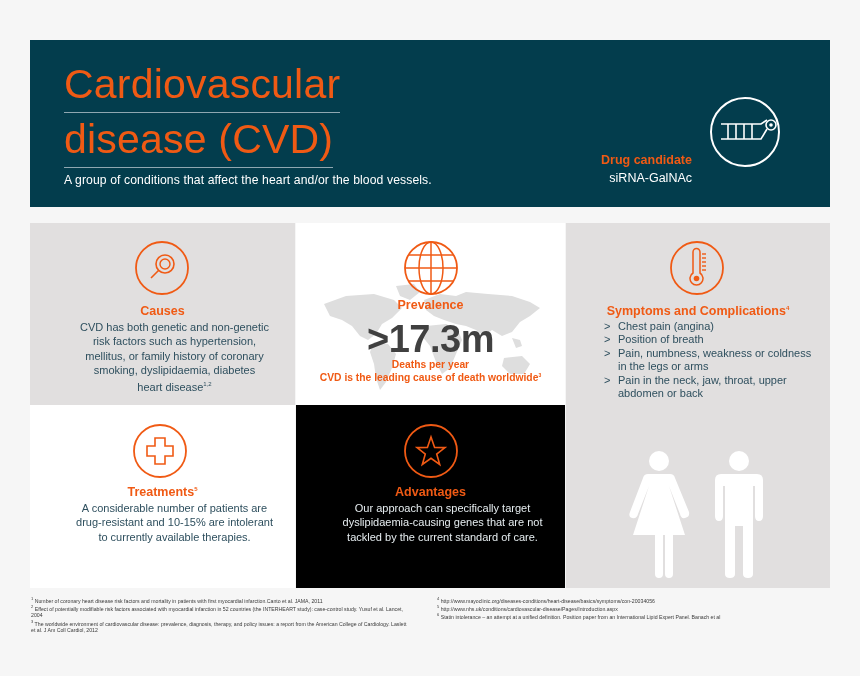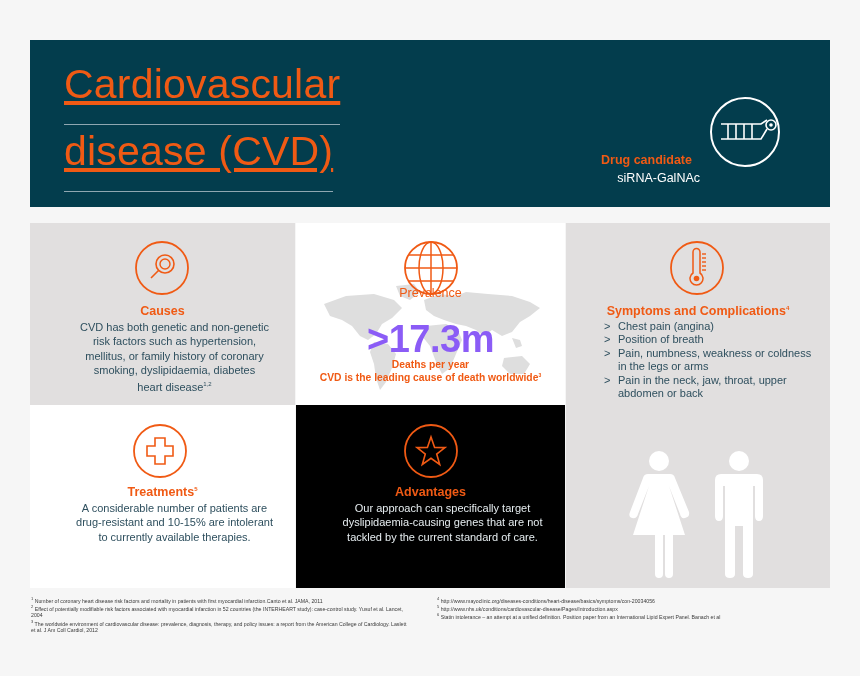--- a/index.html
+++ b/index.html
@@ -1,58 +1,59 @@
 <!DOCTYPE html>
 <html><head>
 <meta charset="utf-8">
 <style>
   * { box-sizing: border-box; margin: 0; padding: 0; }
   html, body { width: 860px; height: 676px; background: #f6f6f6; overflow: hidden; }
   body { font-family: "Liberation Sans", sans-serif; position: relative; color: #2e4f5e; }
 
   .header { position: absolute; left: 30px; top: 40px; width: 800px; height: 167px; background: #033d4d; }
   .title { position: absolute; left: 34px; top: 20px; color: #f05a14; font-size: 41px; line-height: 48px; font-weight: normal; letter-spacing: 0.2px; }
-  .title-line { display: block; width: fit-content; border-bottom: 1.5px solid #8fa7b1; padding-bottom: 16px; text-decoration: underline; }
+  .title-line { display: block; width: fit-content; border-bottom: 1.5px solid #8fa7b1; padding-bottom: 4px; }
   .title-line + .title-line { margin-top: 2px; }
   .subtitle { position: absolute; left: 34px; top: 133px; color: #ffffff; font-size: 12.2px; letter-spacing: 0.1px; }
   .drug-label { position: absolute; right: 138px; top: 113px; color: #f05a14; font-size: 12.5px; font-weight: bold; text-align: right; }
-  .drug-value { position: absolute; right: 130px; top: 131px; color: #ffffff; font-size: 12.5px; text-align: right; }
+  .drug-value { position: absolute; right: 138px; top: 131px; color: #ffffff; font-size: 12.5px; text-align: right; }
   .drug-icon { position: absolute; left: 679px; top: 56px; width: 72px; height: 72px; }
 
   .cell { position: absolute; overflow: hidden; text-align: center; }
   .c-gray { background: #e1dfdf; }
   .c-white { background: #ffffff; }
   .c-navy { background: #000000; }
   .icon-circle { position: absolute; width: 56px; height: 56px; }
   .cell-title { position: absolute; left: 0; width: 100%; color: #f05a14; font-size: 12.5px; font-weight: bold; text-align: center; }
   .cell-title sup { font-size: 6px; vertical-align: super; }
   .cell-body { position: absolute; left: 0; width: 100%; color: #2e4f5e; font-size: 11px; line-height: 14.3px; text-align: center; padding: 0 20px; margin-left: 12px; }
   .cell-body sup { font-size: 6px; }
   .navy-text { color: #e6edf0; }
 
   .map { position: absolute; left: 20px; top: 55px; width: 232px; height: 118px; }
-  .big-number { position: absolute; left: 0; width: 100%; top: 95px; font-size: 38px; font-weight: bold; color: #8b5cf6; text-align: center; letter-spacing: -0.5px; }
+  .big-number { position: absolute; left: 0; width: 100%; top: 95px; font-size: 38px; font-weight: bold; color: #404040; text-align: center; letter-spacing: -0.5px; }
   .prev-sub { position: absolute; left: 0; width: 100%; color: #f05a14; font-size: 10.3px; font-weight: bold; text-align: center; }
 
   .sym-list { position: absolute; left: 38px; top: 97px; width: 210px; text-align: left; list-style: none; }
   .sym-list li { position: relative; padding-left: 14px; font-size: 11px; line-height: 13.4px; color: #2e4f5e; }
   .sym-list li .chev { position: absolute; left: 0; top: 0; }
 
   .footnotes { position: absolute; top: 596px; font-size: 5.2px; line-height: 6.4px; color: #3a3a3a; }
   .footnotes p { margin: 0; }
   .footnotes sup { font-size: 4px; }
 </style>
 </head>
 <body>
 
 <div class="header">
   <h1 class="title">
     <span class="title-line">Cardiovascular</span>
     <span class="title-line">disease (CVD)</span>
   </h1>
+  <div class="subtitle">A group of conditions that affect the heart and/or the blood vessels.</div>
   <div class="drug-label">Drug candidate</div>
   <div class="drug-value">siRNA-GalNAc</div>
   <svg class="drug-icon" viewBox="0 0 72 72">
     <circle cx="36" cy="36" r="34" fill="none" stroke="#fff" stroke-width="2"></circle>
     <g fill="none" stroke="#fff" stroke-width="1.6">
       <path d="M12 28 H52 L58 24"></path>
       <path d="M12 43 H52 L58 33"></path>
       <line x1="19" y1="28" x2="19" y2="43"></line>
       <line x1="27" y1="28" x2="27" y2="43"></line>
       <line x1="35" y1="28" x2="35" y2="43"></line>
@@ -93,21 +94,21 @@
     </g>
   </svg>
   <svg class="icon-circle" viewBox="0 0 56 56" style="left:107px; top:17px;">
     <circle cx="28" cy="28" r="26" fill="none" stroke="#f05a14" stroke-width="1.8"></circle>
     <ellipse cx="28" cy="28" rx="12" ry="26" fill="none" stroke="#f05a14" stroke-width="1.5"></ellipse>
     <line x1="28" y1="2" x2="28" y2="54" stroke="#f05a14" stroke-width="1.5"></line>
     <line x1="2" y1="28" x2="54" y2="28" stroke="#f05a14" stroke-width="1.5"></line>
     <line x1="6" y1="15" x2="50" y2="15" stroke="#f05a14" stroke-width="1.5"></line>
     <line x1="6" y1="41" x2="50" y2="41" stroke="#f05a14" stroke-width="1.5"></line>
   </svg>
-  <div class="cell-title" style="top:63px; font-weight:normal;">Prevalence</div>
+  <div class="cell-title" style="top:75px; font-weight:bold;">Prevalence</div>
   <div class="big-number">&gt;17.3m</div>
   <div class="prev-sub" style="top:136px;">Deaths per year</div>
   <div class="prev-sub" style="top:149px;">
     <span>CVD is the leading cause of death worldwide</span><sup style="font-size:5px;">3</sup>
   </div>
 </div>
 
 <div class="cell c-gray" style="left:566px; top:223px; width:264px; height:182px;">
   <svg class="icon-circle" viewBox="0 0 56 56" style="left:103px; top:17px;">
     <circle cx="28" cy="28" r="26" fill="none" stroke="#f05a14" stroke-width="1.8"></circle>

